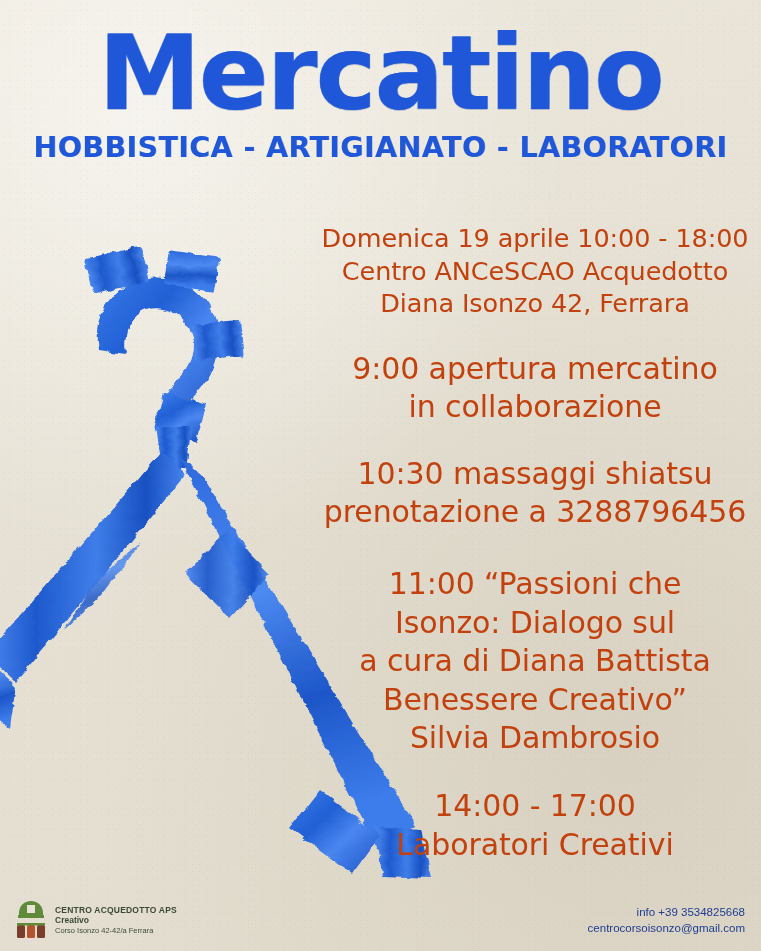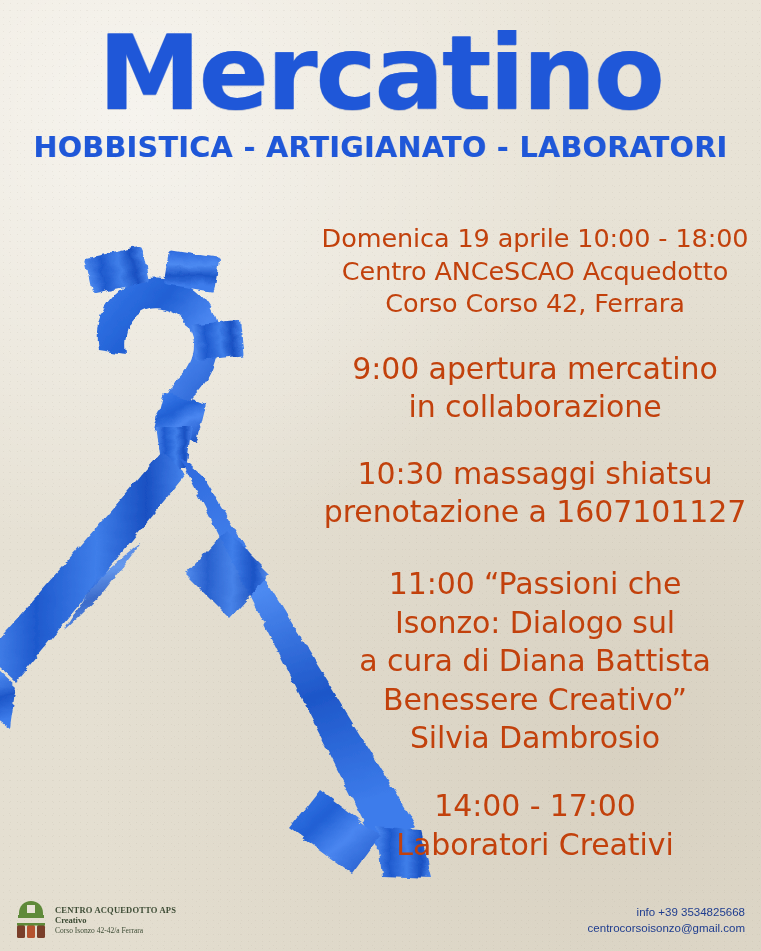--- a/index.html
+++ b/index.html
@@ -114,21 +114,21 @@
     display: flex;
     align-items: center;
     gap: 7px;
   }
   .logo-mark {
     width: 34px;
     height: 42px;
     position: relative;
   }
   .footer-text {
-    font-family: Liberation Serif, serif;
+    font-family: Liberation Sans, sans-serif;
     color: #3b4a33;
     line-height: 1.25;
   }
   .footer-l1 { font-size: 8.5px; font-weight: bold; letter-spacing: .2px; }
   .footer-l2 { font-size: 8.5px; font-weight: bold; }
   .footer-l3 { font-size: 7.5px; }
 
   .footer-contact {
     position: absolute;
     right: 16px;
@@ -208,31 +208,31 @@
       <path d="M246 300 L 290 344 L 250 388 L 206 344 Z" fill="url(#tapeB)" opacity="0.95"></path>
       <path d="M118 348 L 162 312 L 120 366 L 84 400 Z" fill="url(#tapeC)" opacity="0.85"></path>
     </g>
   </svg>
 
   <div class="info-col">
 
     <div class="info-group g1">
       <div class="info-line">Domenica 19 aprile 10:00 - 18:00</div>
       <div class="info-line">Centro ANCeSCAO Acquedotto</div>
-      <div class="info-line">Corso Corso 42, Ferrara</div>
+      <div class="info-line">Diana Isonzo 42, Ferrara</div>
     </div>
 
     <div class="info-group g2">
       <div class="info-line">9:00 apertura mercatino</div>
       <div class="info-line">in collaborazione</div>
     </div>
 
     <div class="info-group g3">
       <div class="info-line">10:30 massaggi shiatsu</div>
-      <div class="info-line">prenotazione a 1607101127</div>
+      <div class="info-line">prenotazione a 3288796456</div>
     </div>
 
     <div class="info-group g4">
       <div class="info-line">11:00 “Passioni che</div>
       <div class="info-line">Isonzo: Dialogo sul</div>
       <div class="info-line">a cura di Diana Battista</div>
       <div class="info-line">Benessere Creativo”</div>
       <div class="info-line">Silvia Dambrosio</div>
     </div>
 

